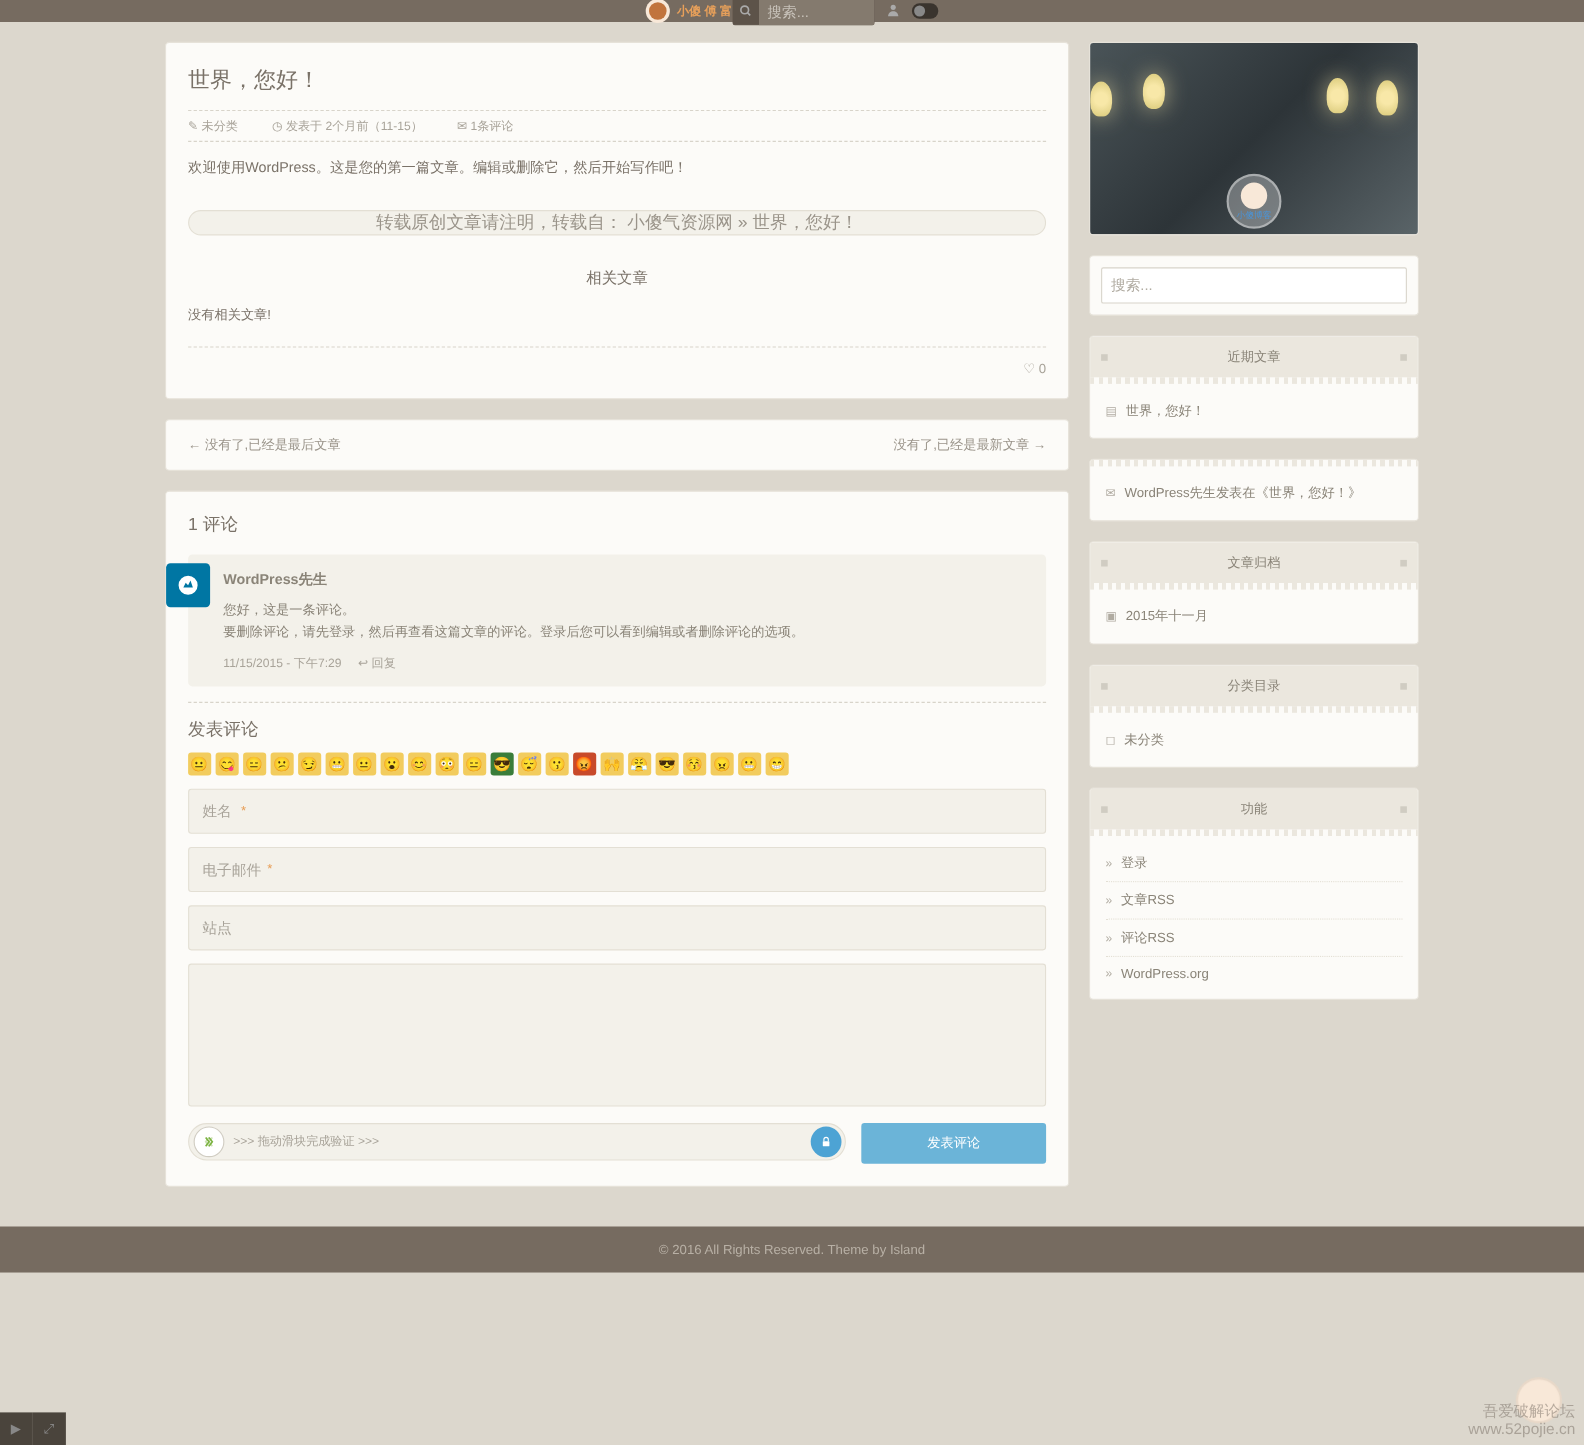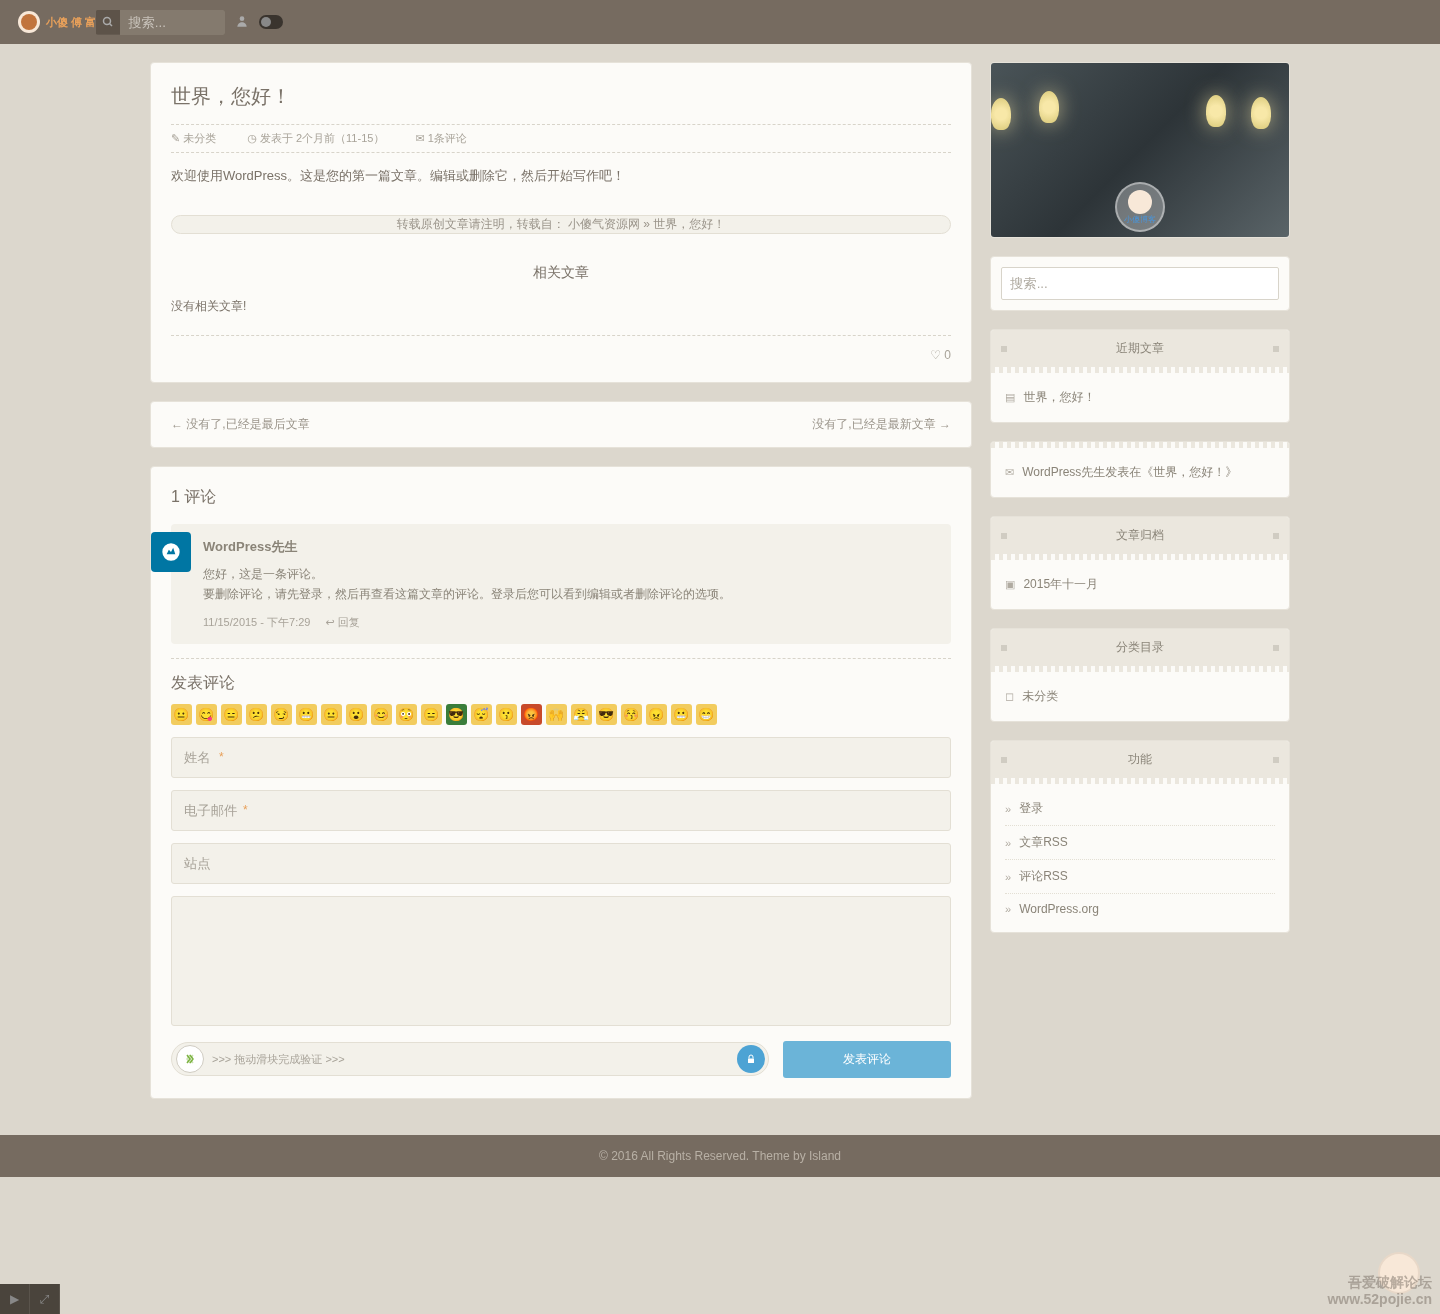--- a/index.html
+++ b/index.html
@@ -1,17 +1,17 @@
 <!DOCTYPE html>
 <html><head>
 <meta charset="utf-8">
 <style>
 *{box-sizing:border-box;margin:0;padding:0}
 body{font-family:"Microsoft YaHei",Arial,sans-serif;font-size:12px;background:#dcd7cd;color:#8a8680}
-.topbar{background:#766b60;height:44px;display:flex;align-items:center;padding:0 18px;justify-content:flex-start}
+.topbar{background:#766b60;height:20px;display:flex;align-items:center;padding:0 18px;justify-content:center}
 .logo-area{display:flex;align-items:center;gap:6px}
 .logo-circle{width:22px;height:22px;border-radius:50%;background:#f8e8d8;position:relative;overflow:hidden}
 .logo-circle::before{content:"";position:absolute;top:3px;left:3px;width:16px;height:16px;border-radius:50%;background:#c1743d}
 .logo-text{color:#e8a05a;font-size:11px;font-weight:bold}
 .top-right{display:flex;align-items:center;gap:10px}
 .search-box{display:flex;align-items:center;background:#655b51;border-radius:2px;overflow:hidden}
 .search-icon-btn{width:24px;height:24px;background:#5d5349;display:flex;align-items:center;justify-content:center;color:#aaa;cursor:pointer}
 .search-input{background:#847a6e;border:none;padding:5px 8px;width:105px;color:#fff;outline:none}
 .search-input::placeholder{color:#c8c2ba}
 .user-icon{color:#aaa;cursor:pointer}
@@ -20,21 +20,21 @@
 .container{display:flex;max-width:1140px;margin:0 auto;padding:18px 0}
 .main-col{flex:1;margin-right:18px}
 .sidebar{width:300px}
 .card{background:#fcfbf8;border-radius:4px;border:1px solid #e6e2d9;margin-bottom:18px}
 .article{padding:20px}
 .article h1{font-size:20px;font-weight:normal;color:#7a7268;margin-bottom:14px}
 .meta{color:#a8a399;font-size:11px;border-top:1px dashed #d8d4ca;border-bottom:1px dashed #d8d4ca;padding:6px 0;margin-bottom:14px}
 .meta span{margin-right:14px}
 .meta .mi{margin-right:3px}
 .content-p{color:#7a7268;font-size:13px;margin-bottom:30px}
-.source-box{background:#f3f1ea;border:1px solid #e3dfd4;border-radius:13px;text-align:center;color:#9a948a;font-size:12px;margin-bottom:30px}
+.source-box{background:#f3f1ea;border:1px solid #e3dfd4;border-radius:13px;text-align:center;color:#9a948a;font-size:16px;margin-bottom:30px}
 .related-h{text-align:center;font-size:14px;color:#7a7268;margin-bottom:16px}
 .no-related{color:#7a7268;font-size:12px;margin-bottom:20px}
 .like-row{border-top:1px dashed #d8d4ca;padding-top:12px;text-align:right;color:#a8a399;font-size:12px}
 .nav-card{padding:14px 20px;display:flex;justify-content:space-between;color:#9a948a;font-size:12px}
 .nav-link{cursor:pointer}
 .comments{padding:20px}
 .comments-h{font-size:16px;color:#7a7268;margin-bottom:16px}
 .comment-item{display:flex;gap:12px;background:#f3f1ea;border-radius:4px;padding:14px;margin-bottom:14px}
 .avatar{width:40px;height:40px;background:#0076a3;border-radius:4px;display:flex;align-items:center;justify-content:center;margin-left:-34px;margin-top:-6px}
 .avatar svg{width:26px;height:26px}
@@ -44,21 +44,21 @@
 .comment-meta{color:#a8a399;font-size:11px}
 .comment-meta .reply{margin-left:12px;cursor:pointer}
 .divider{border-top:1px dashed #d8d4ca;margin-bottom:14px}
 .reply-h{font-size:16px;color:#7a7268;margin-bottom:10px}
 .emoji-row{display:flex;gap:4px;margin-bottom:12px;flex-wrap:wrap}
 .emoji{width:21px;height:21px;background:#f2cc5e;border-radius:3px;cursor:pointer;position:relative;display:flex;align-items:center;justify-content:center;font-size:13px}
 .form-input{width:100%;background:#f3f1ea;border:1px solid #e3dfd4;border-radius:3px;padding:12px;margin-bottom:12px;color:#8a8478;outline:none}
 .form-input::placeholder{color:#a8a399}
 .required{color:#e8a05a}
 .textarea{height:130px;resize:none}
-.form-footer{display:flex;gap:14px;align-items:center}
+.form-footer{display:flex;gap:14px;align-items:flex-start}
 .slider-box{flex:1;background:#f3f1ea;border:1px solid #e3dfd4;border-radius:20px;height:34px;display:flex;align-items:center;padding:0 4px;position:relative}
 .slider-handle{width:28px;height:28px;background:#fff;border:1px solid #d0ccc2;border-radius:50%;display:flex;align-items:center;justify-content:center;color:#7cb342;cursor:grab}
 .slider-text{color:#a8a399;font-size:11px;margin-left:8px}
 .lock-badge{width:28px;height:28px;background:#4da3d4;border-radius:50%;display:flex;align-items:center;justify-content:center;color:#fff;position:absolute;right:3px}
 .submit-btn{background:#6bb4d8;color:#fff;border:none;padding:10px 60px;border-radius:3px;font-size:12px;cursor:pointer}
 .side-card{background:#fcfbf8;border-radius:4px;border:1px solid #e6e2d9;margin-bottom:18px;overflow:hidden}
 .side-img{height:174px;background:linear-gradient(135deg,#4a5458 0%,#2d3438 50%,#5a6468 100%);position:relative;overflow:hidden}
 .bulb{position:absolute;width:20px;height:32px;background:radial-gradient(circle,#f8e8a8 30%,#d8c878 100%);border-radius:50% 50% 40% 40%;box-shadow:0 0 20px rgba(248,232,168,0.6)}
 .side-img .b1{top:35px;left:0px}
 .side-img .b2{top:28px;left:48px}
@@ -78,21 +78,21 @@
 .zigzag{height:6px;background:repeating-linear-gradient(90deg,#ebe7de 0,#ebe7de 4px,#fcfbf8 4px,#fcfbf8 8px);margin-bottom:0}
 .widget-list{padding:8px 14px}
 .widget-item{padding:8px 0;color:#8a8478;font-size:12px;cursor:pointer;display:flex;align-items:center;gap:8px;border-bottom:1px dotted #e3dfd4}
 .widget-item:last-child{border-bottom:none}
 .wi-icon{color:#b0aba1;font-size:11px}
 .footer{background:#766b60;padding:14px;text-align:center;color:#b8b0a5;font-size:12px}
 .bottom-left{position:fixed;bottom:0;left:0;display:flex}
 .bl-btn{width:30px;height:30px;background:#4a443c;color:#888;display:flex;align-items:center;justify-content:center;cursor:pointer;border-right:1px solid #5a544c}
 .bottom-right-logo{position:fixed;bottom:20px;right:20px}
 .br-circle{width:42px;height:42px;border-radius:50%;background:#f8e8d8;border:2px solid #e8d8c8}
-.watermark{position:fixed;bottom:6px;right:8px;color:rgba(120,110,100,0.5);font-size:14px;font-weight:bold;text-align:right;line-height:1.2}
+.watermark{position:fixed;bottom:6px;right:8px;color:rgba(120,110,100,0.5);font-size:14px;font-weight:normal;text-align:right;line-height:1.2}
 </style>
 </head>
 <body>
 
 <div class="topbar">
   <div class="logo-area">
     <div class="logo-circle"></div>
     <span class="logo-text">小傻 傅 富</span>
   </div>
   <div class="top-right">

